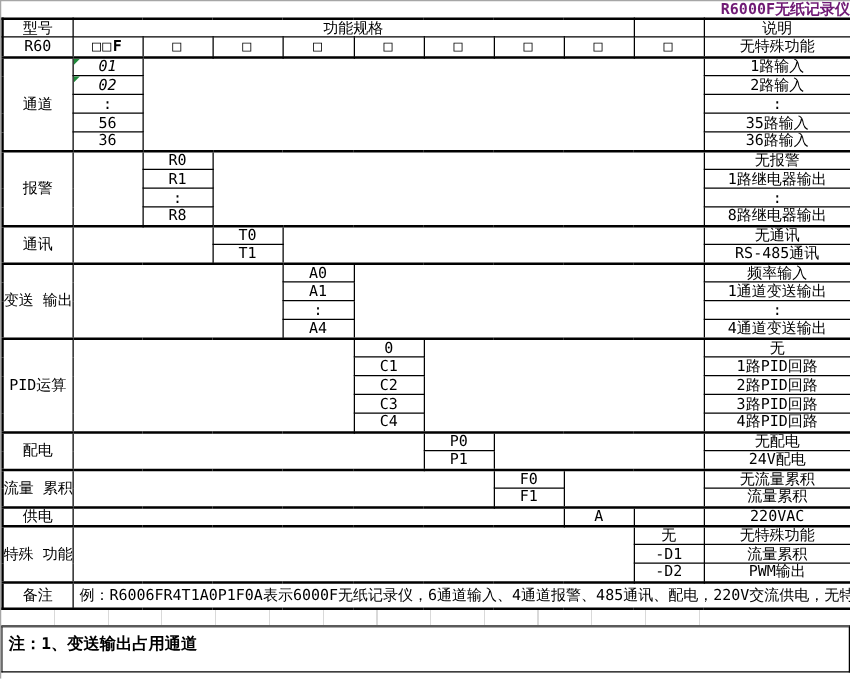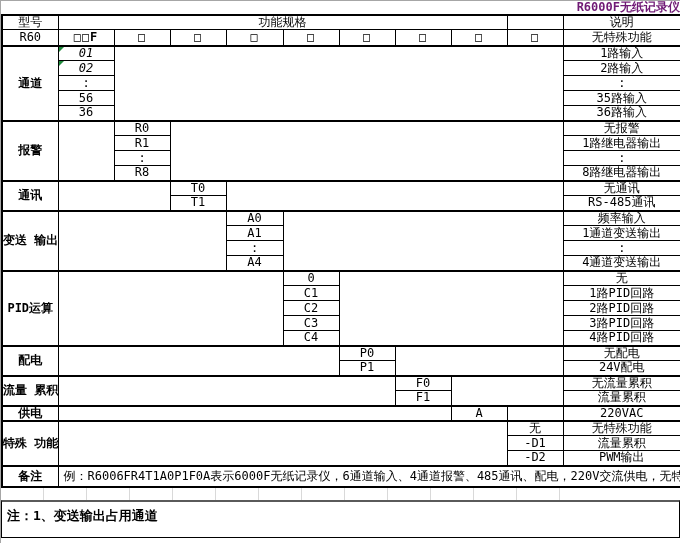--- a/index.html
+++ b/index.html
@@ -22,21 +22,21 @@
     font-size:12px;line-height:13px;color:#000;
     overflow:hidden;white-space:nowrap;
   }
   tr.h1{height:14px;}
   tr.h2{height:16px;}
   tr.r{height:15px;}
   tr.rem{height:21px;}
   .b{border:1px solid #000;}
   .bt2{border-top:2px solid #000 !important;}
   .fill{border:none;}
-  .lbl{font-weight:bold;white-space:pre-line;font-size:12px;line-height:13px;border:1px solid #000;}
+  .lbl{font-weight:normal;white-space:pre-line;font-size:12px;line-height:13px;border:1px solid #000;}
   .bold{font-weight:normal;}
   .boxes{font-weight:bold;font-size:12px;letter-spacing:1px;}
   .remtext{text-align:left !important;padding-left:5px !important;}
   .mark{position:relative;font-style:italic;}
   .tri{
     position:absolute;top:0;left:0;width:0;height:0;display:block;
     border-top:5px solid #1f8a3b;border-right:5px solid transparent;
   }
   .strip{
     height:12px;width:561px;

